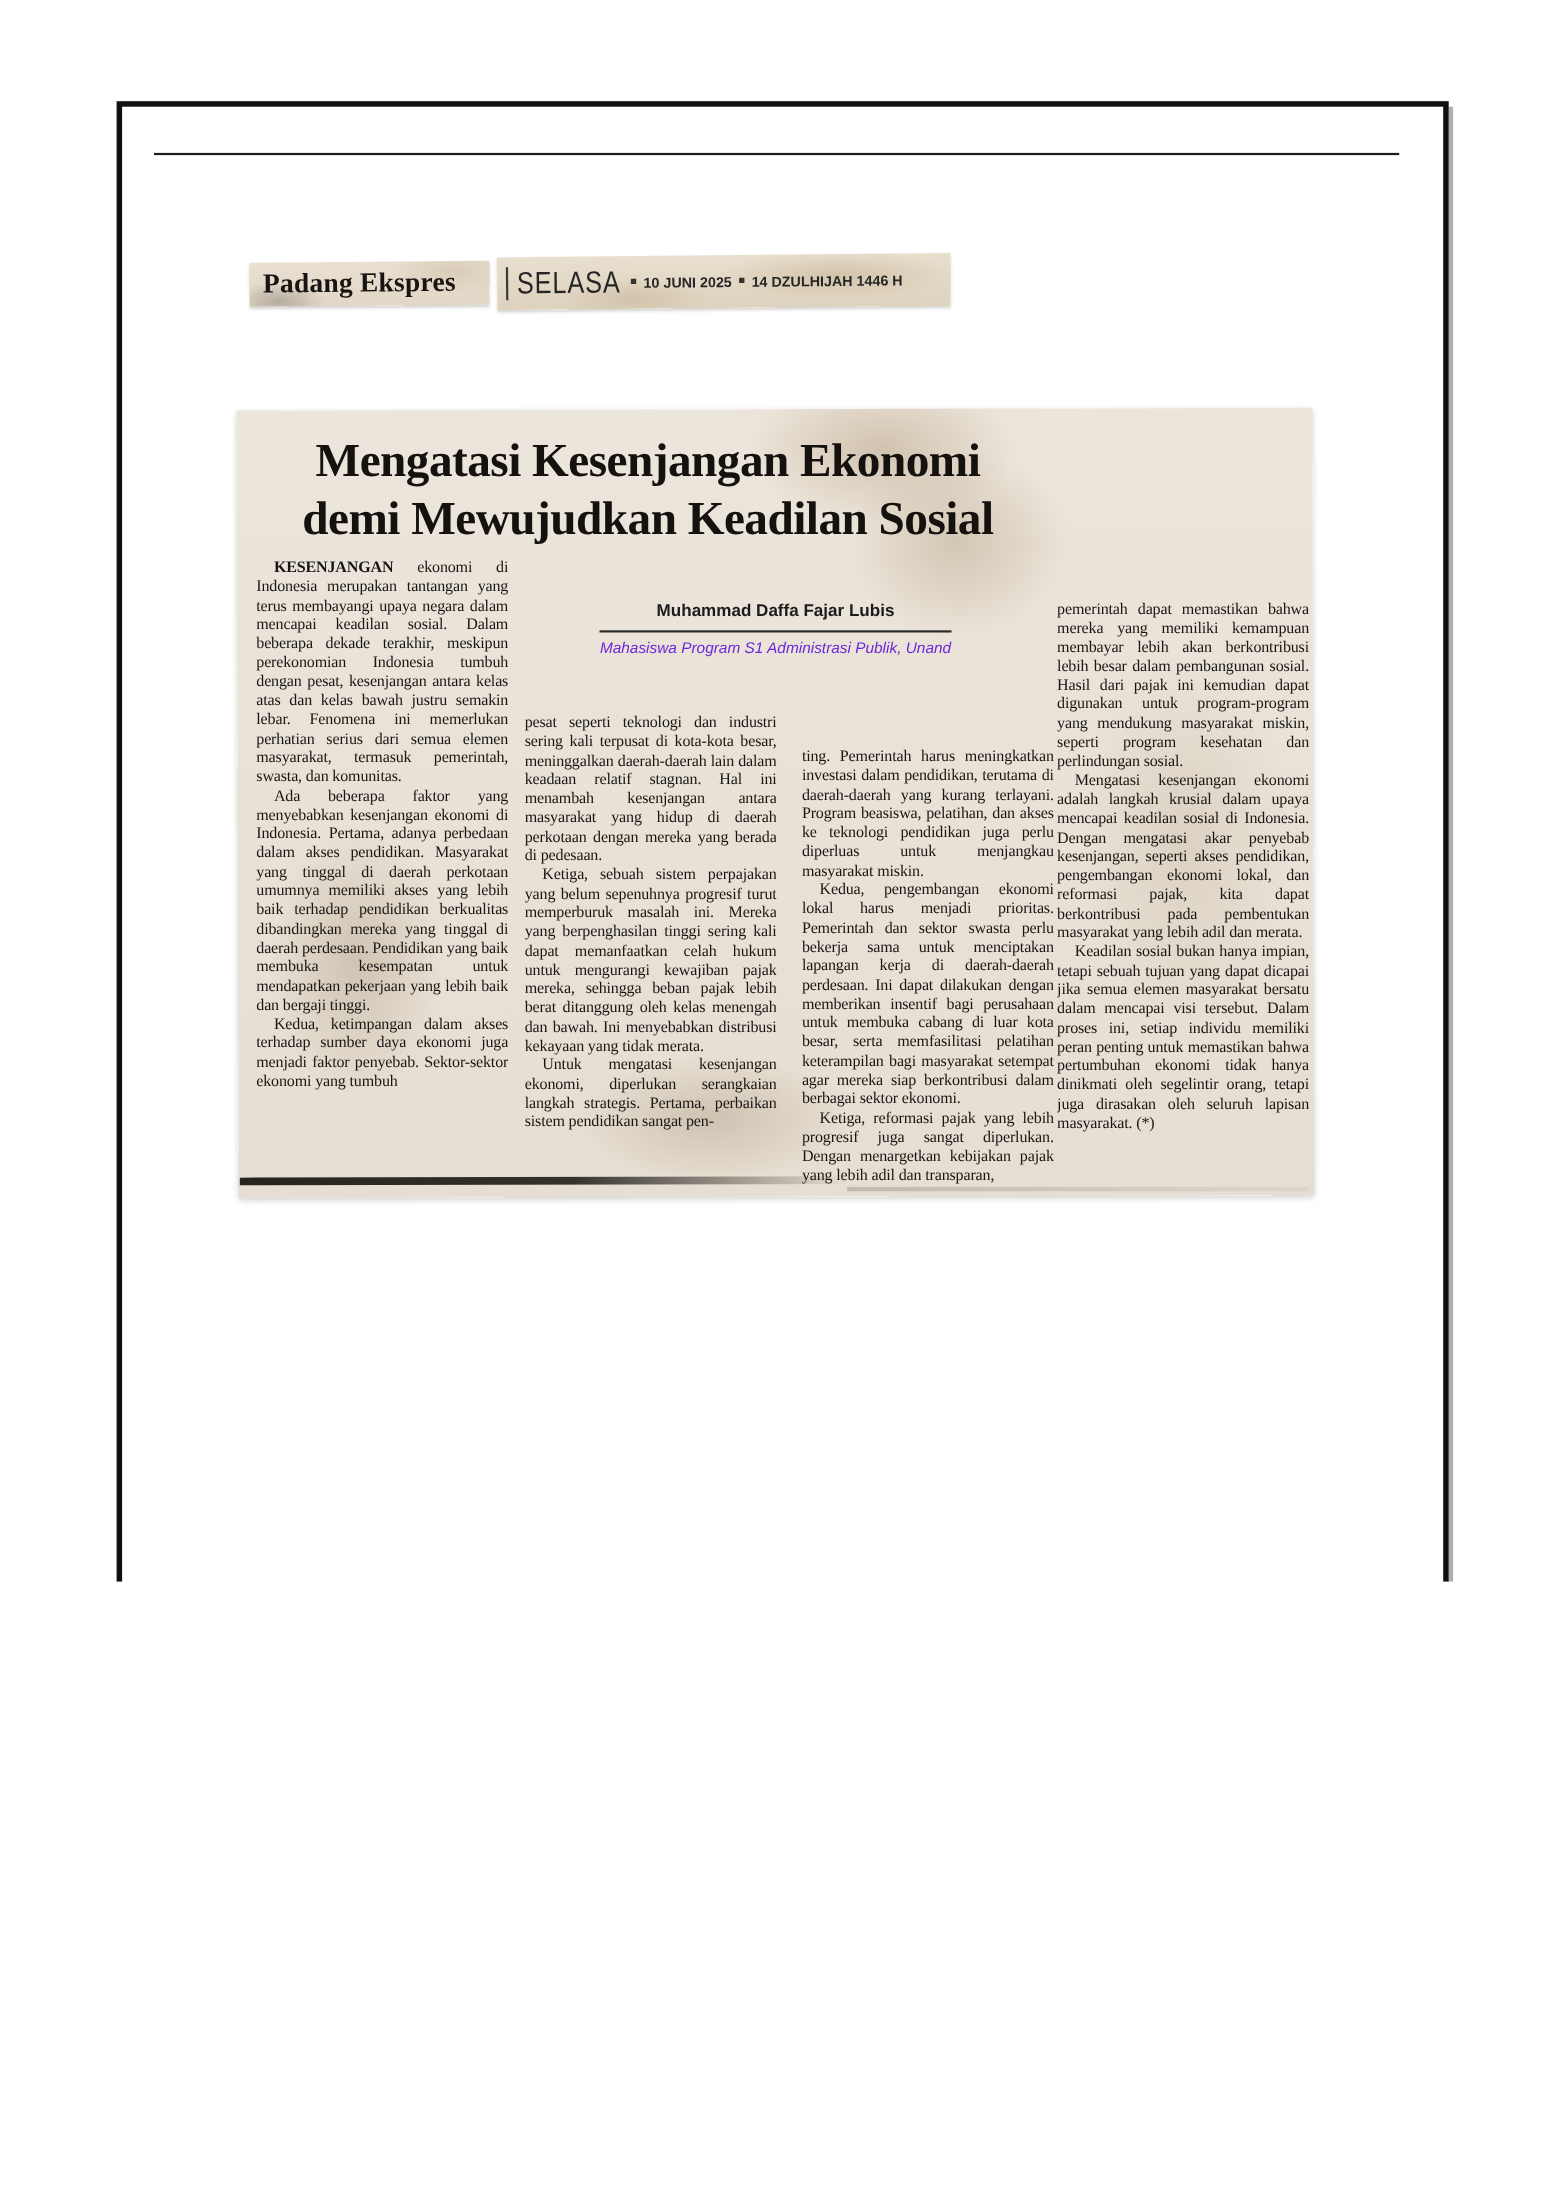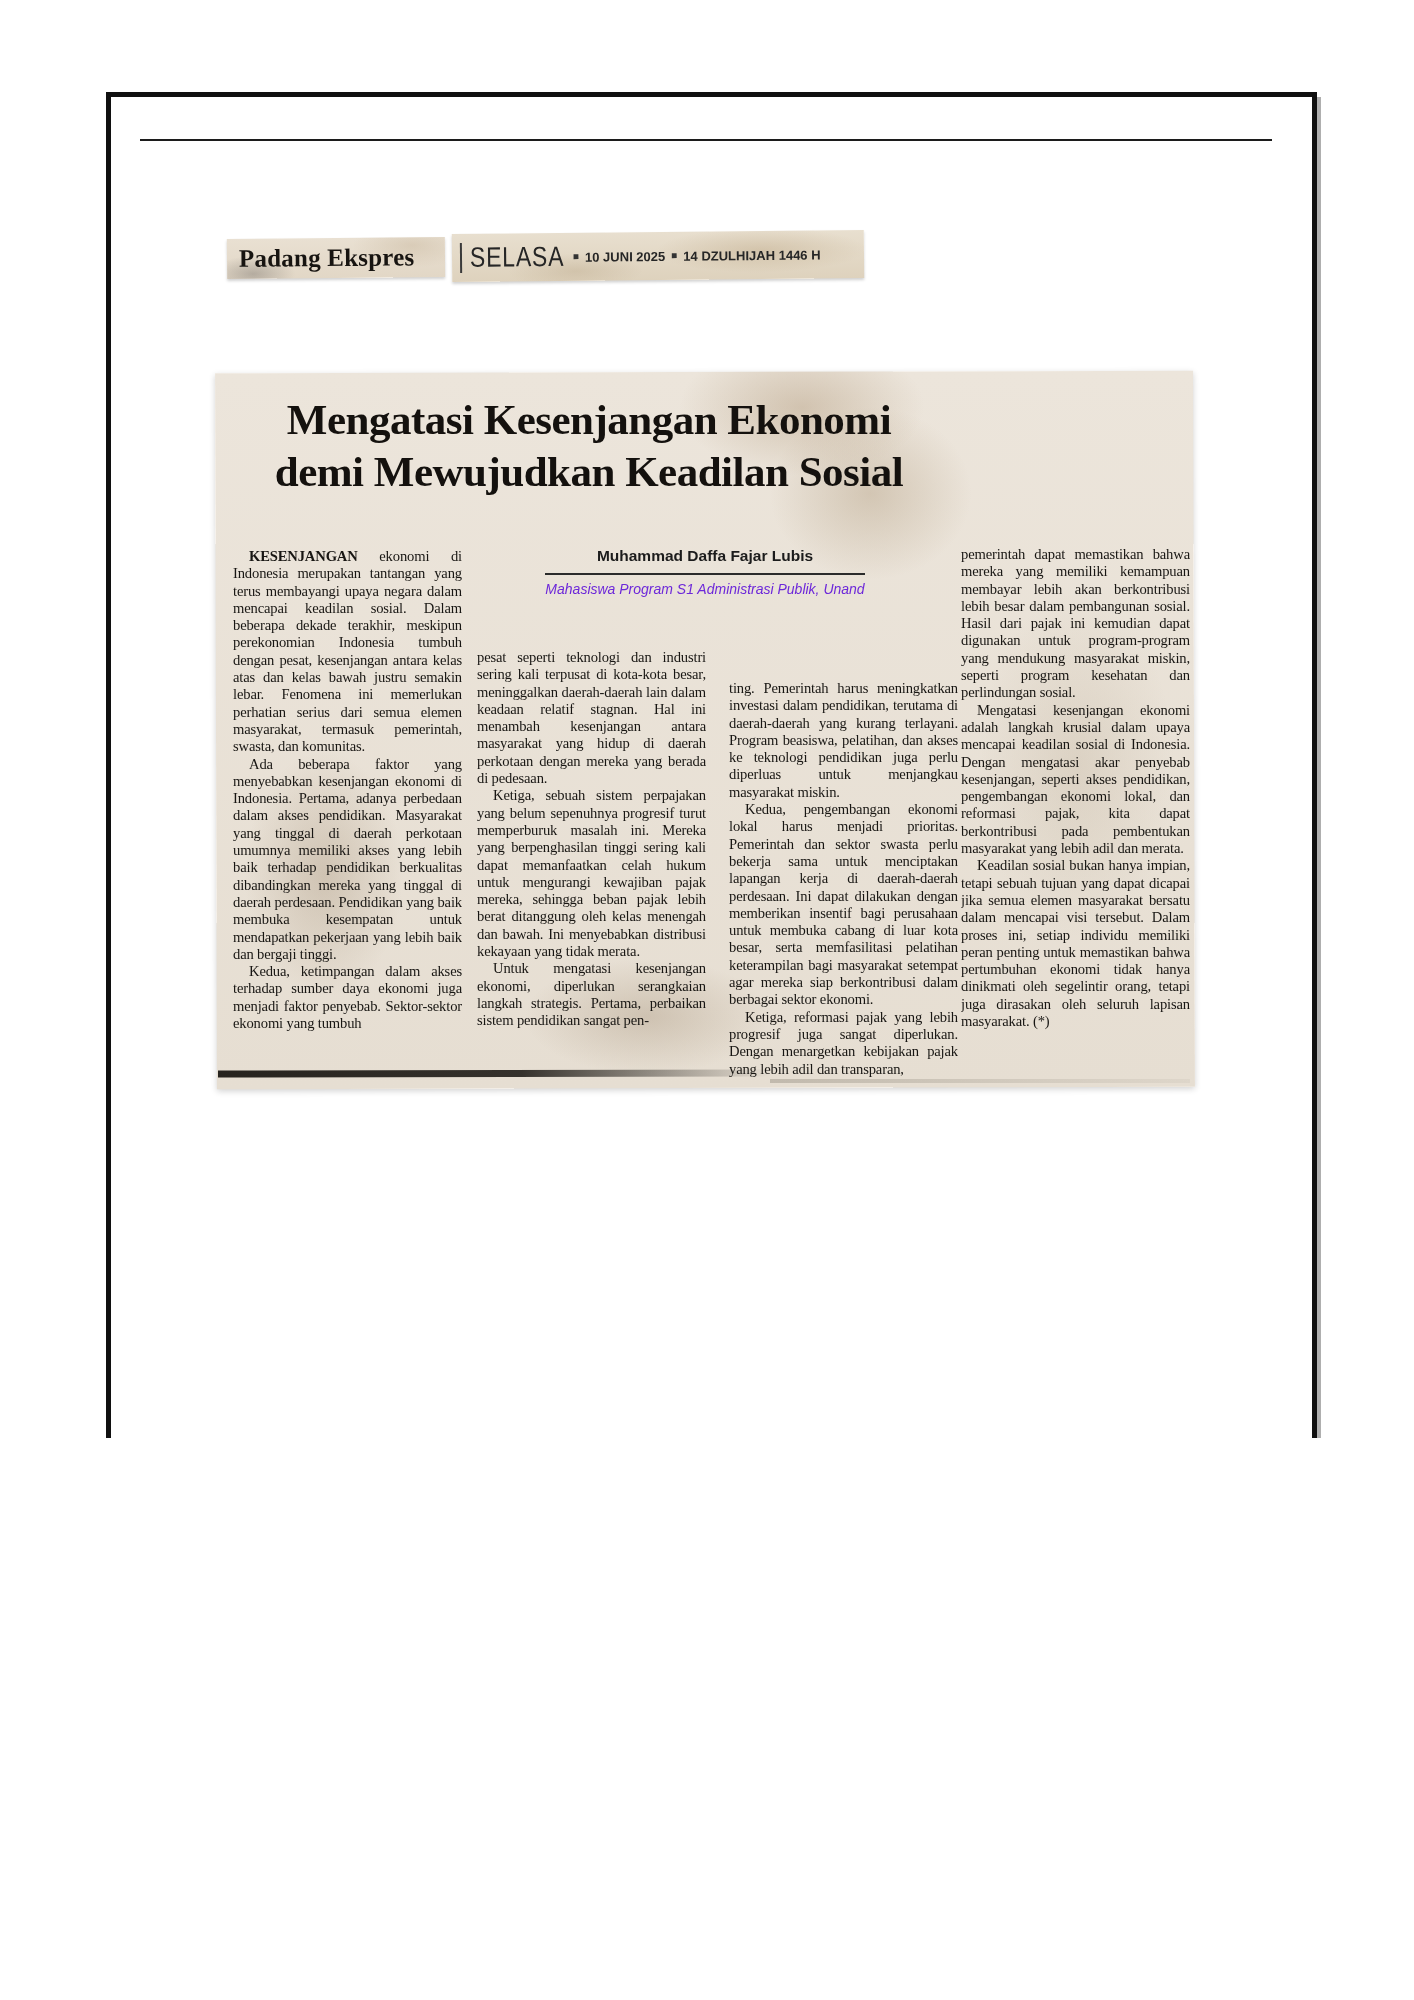--- a/index.html
+++ b/index.html
@@ -57,21 +57,21 @@
 
   .byline{position:absolute;left:545px;top:547px;width:320px;text-align:center;
           font-family:"Liberation Sans",sans-serif;color:#1c1c1c;}
   .byline-name{font-size:15.5px;font-weight:bold;padding-bottom:8px;border-bottom:2px solid #2b2b2b;}
   .byline-affil{font-size:14px;font-style:italic;padding-top:6px;color:#6d28d9;}
 
   .col{position:absolute;width:229px;font-size:14.6px;line-height:17.3px;text-align:justify;
        color:#181613;letter-spacing:-0.15px;overflow:hidden;}
   .col p{margin:0;text-indent:16px;}
   .col p.no-indent{text-indent:0;}
-  .col-1{left:233px;top:548px;height:525px;}
+  .col-1{left:233px;top:508px;height:525px;}
   .col-2{left:477px;top:649px;height:406px;}
   .col-3{left:717px;top:680px;height:406px;margin-left:12px;}
   .col-4{left:961px;top:534px;height:525px;margin-top:12px;}
 
   .clip-bottom-rule{position:absolute;left:218px;top:1070px;width:552px;height:7px;
             background:linear-gradient(to right, rgba(22,19,15,0.92) 0%, rgba(22,19,15,0.85) 55%, rgba(22,19,15,0) 100%);
             transform:rotate(-0.12deg);}
   .clip-torn-edge{position:absolute;left:770px;top:1079px;width:420px;height:4px;
             background:linear-gradient(to right, rgba(125,118,105,0.35), rgba(125,118,105,0.08));}
 

